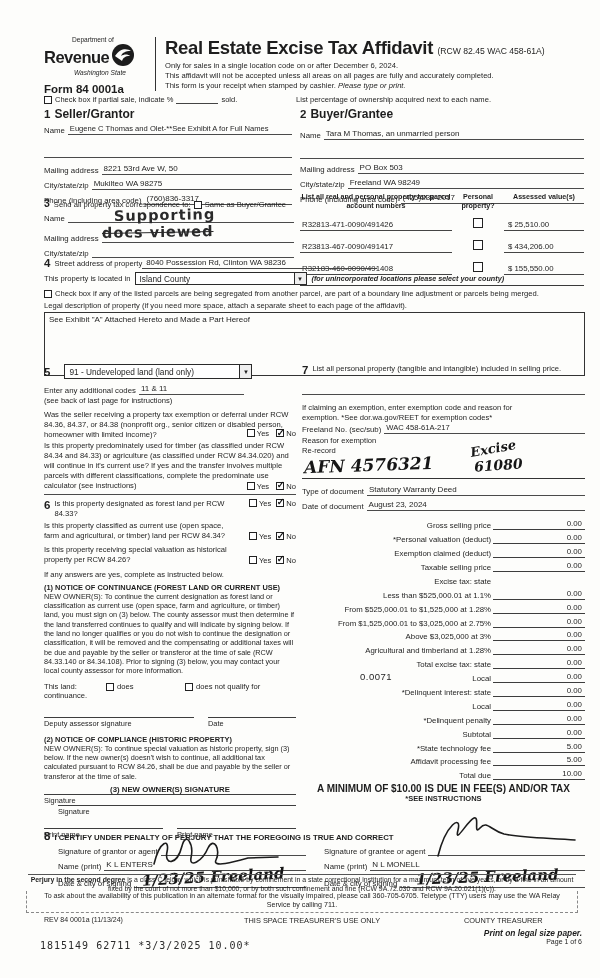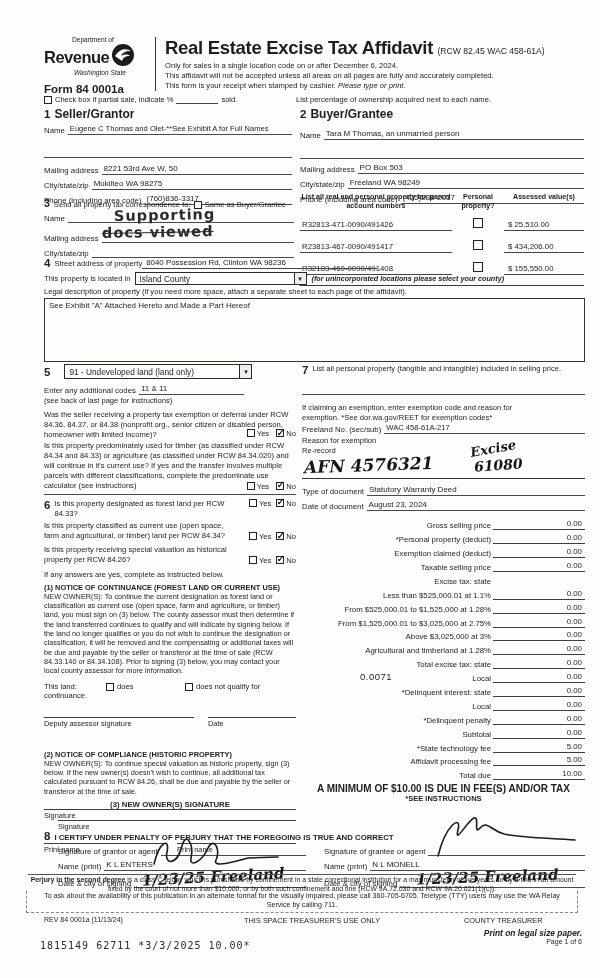--- a/index.html
+++ b/index.html
@@ -174,20 +174,24 @@
     <span style="width:235px; border-bottom:1px solid #444; font-size:7.9px; padding:0 3px 1px 4px;">8040 Possession Rd, Clinton WA 98236</span>
   </div>
   <div style="display:flex; align-items:center; margin-top:3px;">
     <span class="t75">This property is located in</span>
     <span class="dd" style="width:172px; height:13px; margin-left:4px;">
       <span class="ddtxt">Island County</span>
       <span class="ddarr">▼</span>
     </span>
     <span class="b i" style="font-size:7.2px; margin-left:5px;">(for unincorporated locations please select your county)</span>
   </div>
+  <div style="display:flex; margin-top:4px; align-items:flex-start;">
+    <span class="cb" style="margin-top:1px;"></span>
+    <span class="t75" style="margin-left:3px;">Check box if any of the listed parcels are being segregated from another parcel, are part of a boundary line adjustment or parcels being merged.</span>
+  </div>
   <div class="t75" style="margin-top:2px;">Legal description of property (if you need more space, attach a separate sheet to each page of the affidavit).</div>
   <div style="border:1.2px solid #333; height:64px; margin-top:1px; padding:2px 4px; font-size:8px; background:#fdfdfb;">See Exhibit "A" Attached Hereto and Made a Part Hereof</div>
 </div>
 
 <div class="abs" style="left:44px; top:364px; width:252px;">
 
   <div style="display:flex; align-items:center;">
     <span class="secnum" style="margin-right:14px;">5</span>
     <span class="dd" style="width:188px;">
       <span class="ddtxt">91 - Undeveloped land (land only)</span>
@@ -241,21 +245,21 @@
     <span class="cb"></span>
     <span style="margin-left:3px;">does not qualify for</span>
   </div>
   <div class="t75">continuance.</div>
 
   <div style="display:flex; margin-top:16px;">
     <div class="sigline" style="flex:0 0 150px;">Deputy assessor signature</div>
     <div class="sigline" style="flex:1; margin-left:14px;">Date</div>
   </div>
 
-  <div class="b" style="font-size:7.4px; margin-top:22px;">(2) NOTICE OF COMPLIANCE (HISTORIC PROPERTY)</div>
+  <div class="b" style="font-size:7.4px; margin-top:7px;">(2) NOTICE OF COMPLIANCE (HISTORIC PROPERTY)</div>
   <div class="t7">NEW OWNER(S): To continue special valuation as historic property, sign (3) below. If the new owner(s) doesn't wish to continue, all additional tax calculated pursuant to RCW 84.26, shall be due and payable by the seller or transferor at the time of sale.</div>
   <div class="b" style="font-size:7.8px; text-align:center; margin-top:4px;">(3) NEW OWNER(S) SIGNATURE</div>
 
   <div style="display:flex; margin-top:0;flex-direction:column;">
     <div class="sigline" style="flex:1;">Signature</div>
     <div class="sigline" style="flex:1; margin-left:14px;">Signature</div>
   </div>
   <div style="display:flex; margin-top:12px;">
     <div class="sigline" style="flex:1;">Print name</div>
     <div class="sigline" style="flex:1; margin-left:14px;">Print name</div>
@@ -292,21 +296,21 @@
       <span class="lab">Date of document</span>
       <span class="uval">August 23, 2024</span>
     </div>
 
   <div style="margin-top:5px;">
     <div class="feerow">
         <span class="feelab">Gross selling price</span>
         <span class="feeline">0.00</span>
       </div>
     <div class="feerow">
-        <span class="feelab">*Personal property (deduct)</span>
+        <span class="feelab">*Personal valuation (deduct)</span>
         <span class="feeline">0.00</span>
       </div>
     <div class="feerow">
         <span class="feelab">Exemption claimed (deduct)</span>
         <span class="feeline">0.00</span>
       </div>
     <div class="feerow">
         <span class="feelab">Taxable selling price</span>
         <span class="feeline">0.00</span>
       </div>

